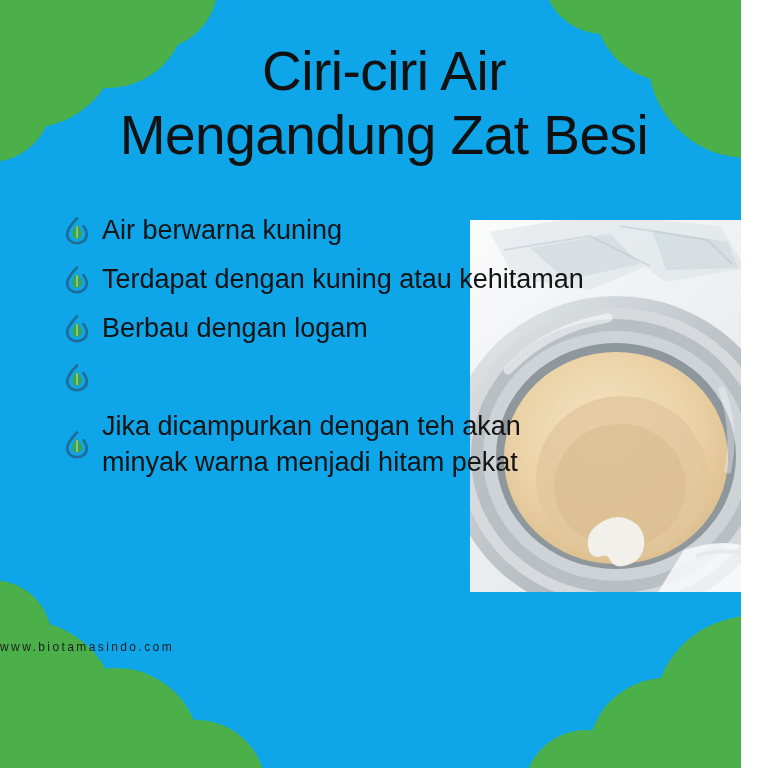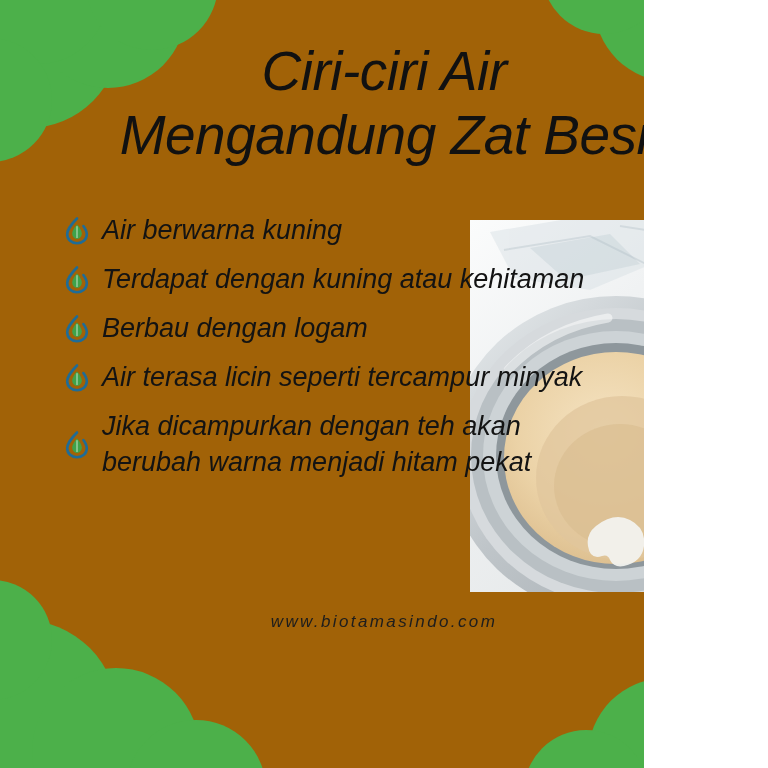--- a/index.html
+++ b/index.html
@@ -2,26 +2,25 @@
 <html><head>
 <meta charset="utf-8">
 <style>
   html, body {
     margin: 0;
     padding: 0;
     background: #ffffff;
   }
   #poster {
     position: relative;
-    width: 644px;
+    width: 741px;
     height: 768px;
-    background: #a16207;
+    background: #0ea5e9;
     overflow: hidden;
     font-family: "Liberation Sans", sans-serif;
-    font-style: italic;
   }
 
   
   .blob-layer {
     position: absolute;
     inset: 0;
     pointer-events: none;
   }
   .blob-layer svg { display: block; }
 
@@ -85,25 +84,24 @@
     letter-spacing: 0px;
     white-space: pre-line;
     position: relative;
     z-index: 3;
   }
 
   
   .footer {
     position: absolute;
     left: 0;
-    top: 612px;
+    top: 640px;
     width: 768px;
-    text-align: center;
     color: #1d1d1d;
-    font-size: 17px;
+    font-size: 12px;
     letter-spacing: 2.4px;
     font-weight: 400;
   }
 
   
   .list { z-index: 5; }
   .title { z-index: 5; }
   .footer { z-index: 5; }
   .photo { z-index: 1; }
   .blob-layer { z-index: 0; }
@@ -249,32 +247,31 @@
     </div>
 
     <div class="list-item">
       <span class="bullet-icon">
         <svg width="26" height="30" viewBox="0 0 26 30">
           <path d="M13 3.5 C13 3.5 3.2 13.2 3.2 19.2 C3.2 24.6 7.6 28.2 13 28.2 C18.4 28.2 22.8 24.6 22.8 19.2 C22.8 16.6 21.2 13.6 19.4 11" fill="none" stroke="#1F6C96" stroke-width="2.6" stroke-linecap="round"></path>
           <path d="M13 9.5 C13 9.5 8.2 14.6 8.2 18.6 C8.2 21.7 10.4 23.9 13 23.9 C15.6 23.9 17.8 21.7 17.8 18.6 C17.8 14.6 13 9.5 13 9.5 Z" fill="#3FA24B"></path>
           <path d="M13 11.6 L13 22.6" stroke="#E9F4EA" stroke-width="1" stroke-linecap="round" opacity="0.8"></path>
         </svg>
       </span>
-      <span class="item-text">Air terasa licin seperti tercampur minyak</span>
     </div>
 
     <div class="list-item last">
       <span class="bullet-icon">
         <svg width="26" height="30" viewBox="0 0 26 30">
           <path d="M13 3.5 C13 3.5 3.2 13.2 3.2 19.2 C3.2 24.6 7.6 28.2 13 28.2 C18.4 28.2 22.8 24.6 22.8 19.2 C22.8 16.6 21.2 13.6 19.4 11" fill="none" stroke="#1F6C96" stroke-width="2.6" stroke-linecap="round"></path>
           <path d="M13 9.5 C13 9.5 8.2 14.6 8.2 18.6 C8.2 21.7 10.4 23.9 13 23.9 C15.6 23.9 17.8 21.7 17.8 18.6 C17.8 14.6 13 9.5 13 9.5 Z" fill="#3FA24B"></path>
           <path d="M13 11.6 L13 22.6" stroke="#E9F4EA" stroke-width="1" stroke-linecap="round" opacity="0.8"></path>
         </svg>
       </span>
       <span class="item-text">Jika dicampurkan dengan teh akan
-berubah warna menjadi hitam pekat</span>
+minyak warna menjadi hitam pekat</span>
     </div>
 
   </div>
 
   <div class="footer">www.biotamasindo.com</div>
 
 </div>
 
 </body></html>

